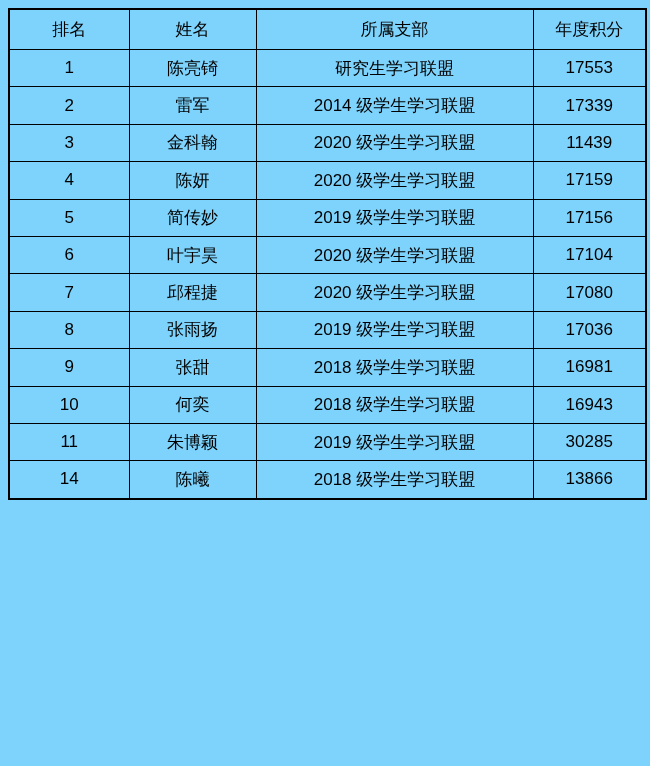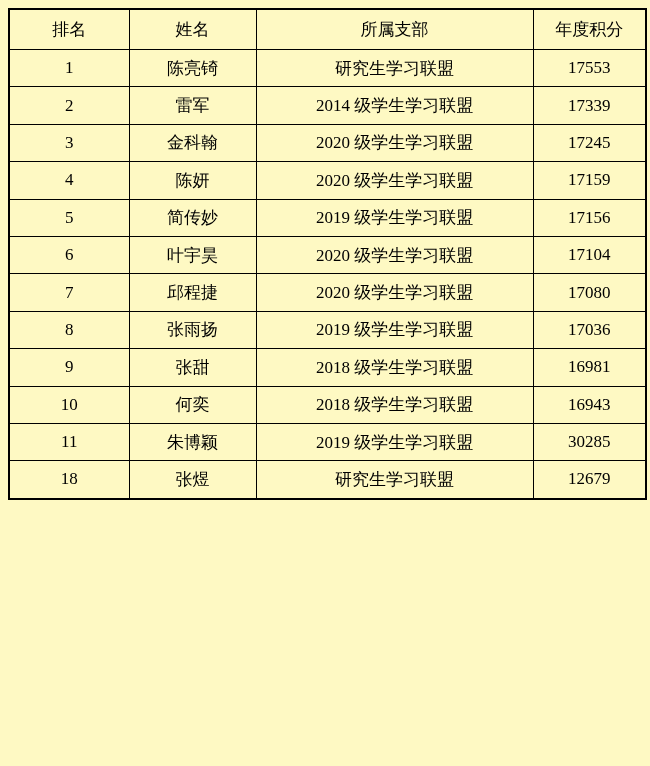--- a/index.html
+++ b/index.html
@@ -10,23 +10,22 @@
     width: 650px;
     height: 766px;
     background: #ffffff;
     font-family: "Liberation Sans", "DejaVu Sans", sans-serif;
     color: #000000;
   }
   .canvas {
     position: relative;
     width: 650px;
     height: 766px;
-    background: #fef9c3;
+    background: #7dd3fc;
     overflow: hidden;
-    font-family: Liberation Serif, serif;
   }
   table.ranking {
     position: absolute;
     left: 8px;
     top: 8px;
     width: 637px;
     border-collapse: collapse;
     table-layout: fixed;
     border: 2px solid #000000;
   }
@@ -82,21 +81,21 @@
         <tr>
           <td>2</td>
           <td>雷军</td>
           <td>2014 级学生学习联盟</td>
           <td>17339</td>
         </tr>
         <tr>
           <td>3</td>
           <td>金科翰</td>
           <td>2020 级学生学习联盟</td>
-          <td>17245</td>
+          <td>11439</td>
         </tr>
         <tr>
           <td>4</td>
           <td>陈妍</td>
           <td>2020 级学生学习联盟</td>
           <td>17159</td>
         </tr>
         <tr>
           <td>5</td>
           <td>简传妙</td>
@@ -133,20 +132,20 @@
           <td>2018 级学生学习联盟</td>
           <td>16943</td>
         </tr>
         <tr>
           <td>11</td>
           <td>朱博颖</td>
           <td>2019 级学生学习联盟</td>
           <td>30285</td>
         </tr>
         <tr>
-          <td>18</td>
-          <td>张煜</td>
-          <td>研究生学习联盟</td>
-          <td>12679</td>
+          <td>14</td>
+          <td>陈曦</td>
+          <td>2018 级学生学习联盟</td>
+          <td>13866</td>
         </tr>
       </tbody>
   </table>
 </div>
 
 </body></html>

